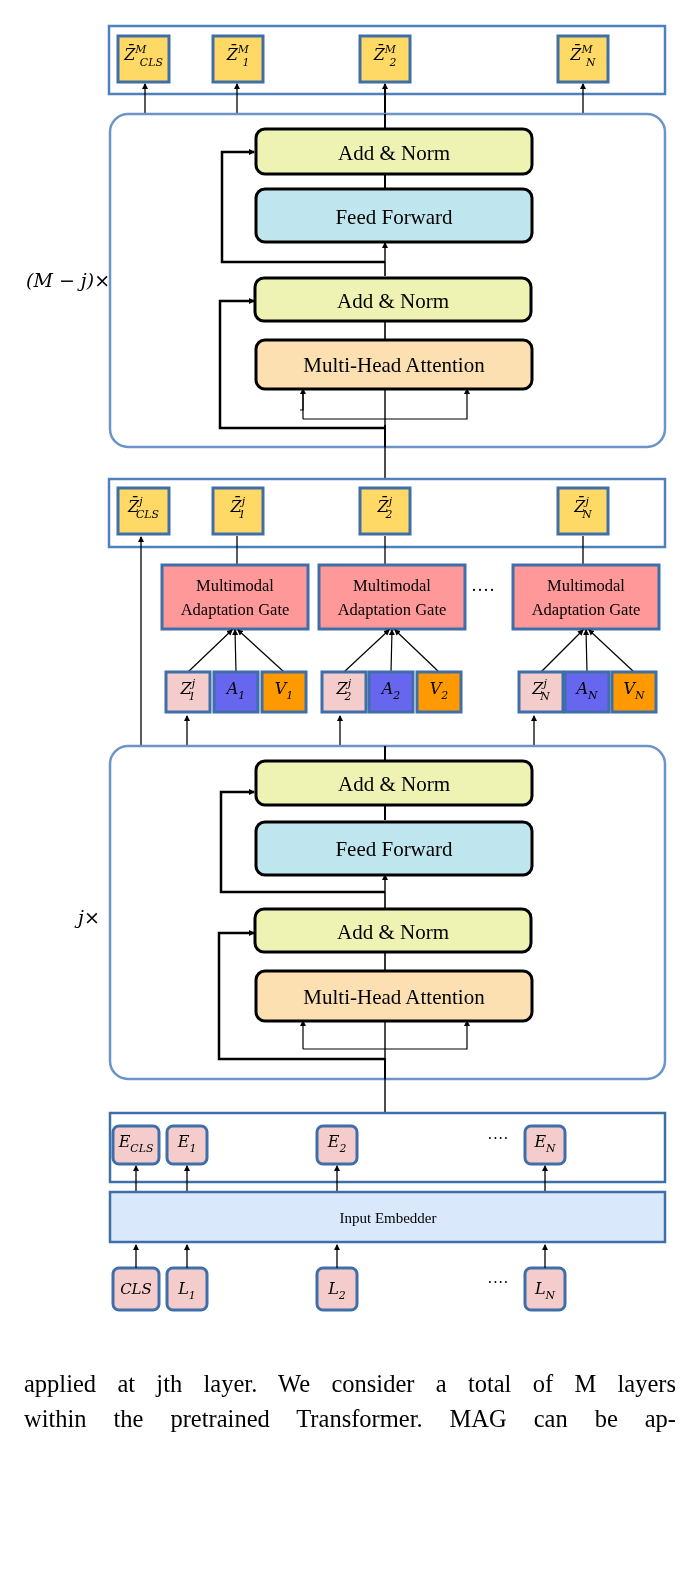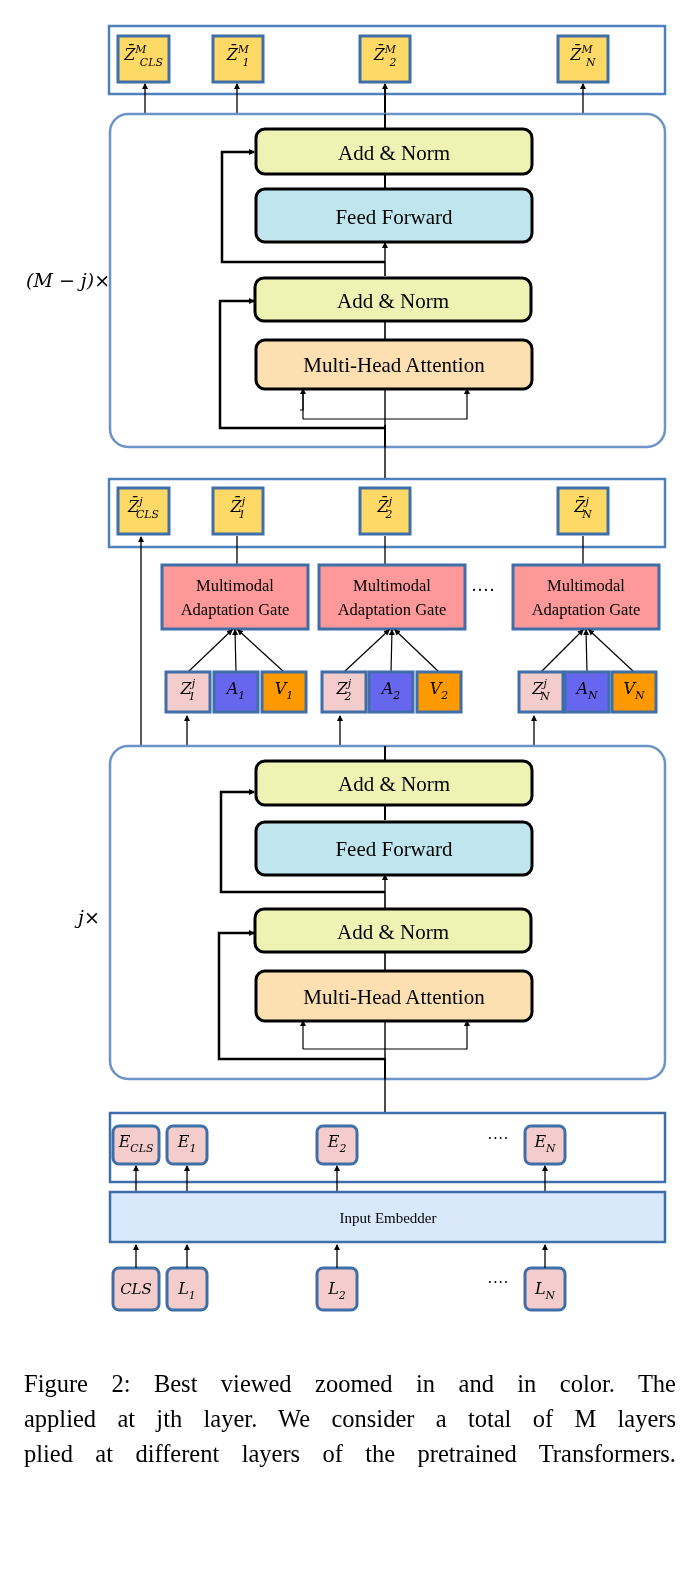--- a/index.html
+++ b/index.html
@@ -212,16 +212,15 @@
       <text x="337" y="1294" text-anchor="middle" class="math" font-size="16"><tspan>L</tspan><tspan dy="4.8" dx="0" font-size="10.88">2</tspan></text>
       <line x1="337" y1="1268" x2="337" y2="1245" stroke="#000" stroke-width="1.3" marker-end="url(#arr)"></line>
       <rect x="525" y="1268" width="40" height="42" rx="6" fill="#f4cccc" stroke="#3f6fa8" stroke-width="3"></rect>
       <text x="545" y="1294" text-anchor="middle" class="math" font-size="16"><tspan>L</tspan><tspan dy="4.8" dx="0" font-size="10.88">N</tspan></text>
       <line x1="545" y1="1268" x2="545" y2="1245" stroke="#000" stroke-width="1.3" marker-end="url(#arr)"></line>
       <text x="498" y="1288" text-anchor="middle" class="lbl" font-size="16">····</text>
     </g>
 </svg>
 
 <div id="caption">
-  <span class="l">Figure 2: Best viewed zoomed in and in color. The</span>
   <span class="l">applied at jth layer. We consider a total of M layers</span>
-  <span class="l">plied at different layers of the pretrained Transformers.</span>
+  <span class="l">within the pretrained Transformer. MAG can be ap-</span>
 </div>
 
 </body></html>

